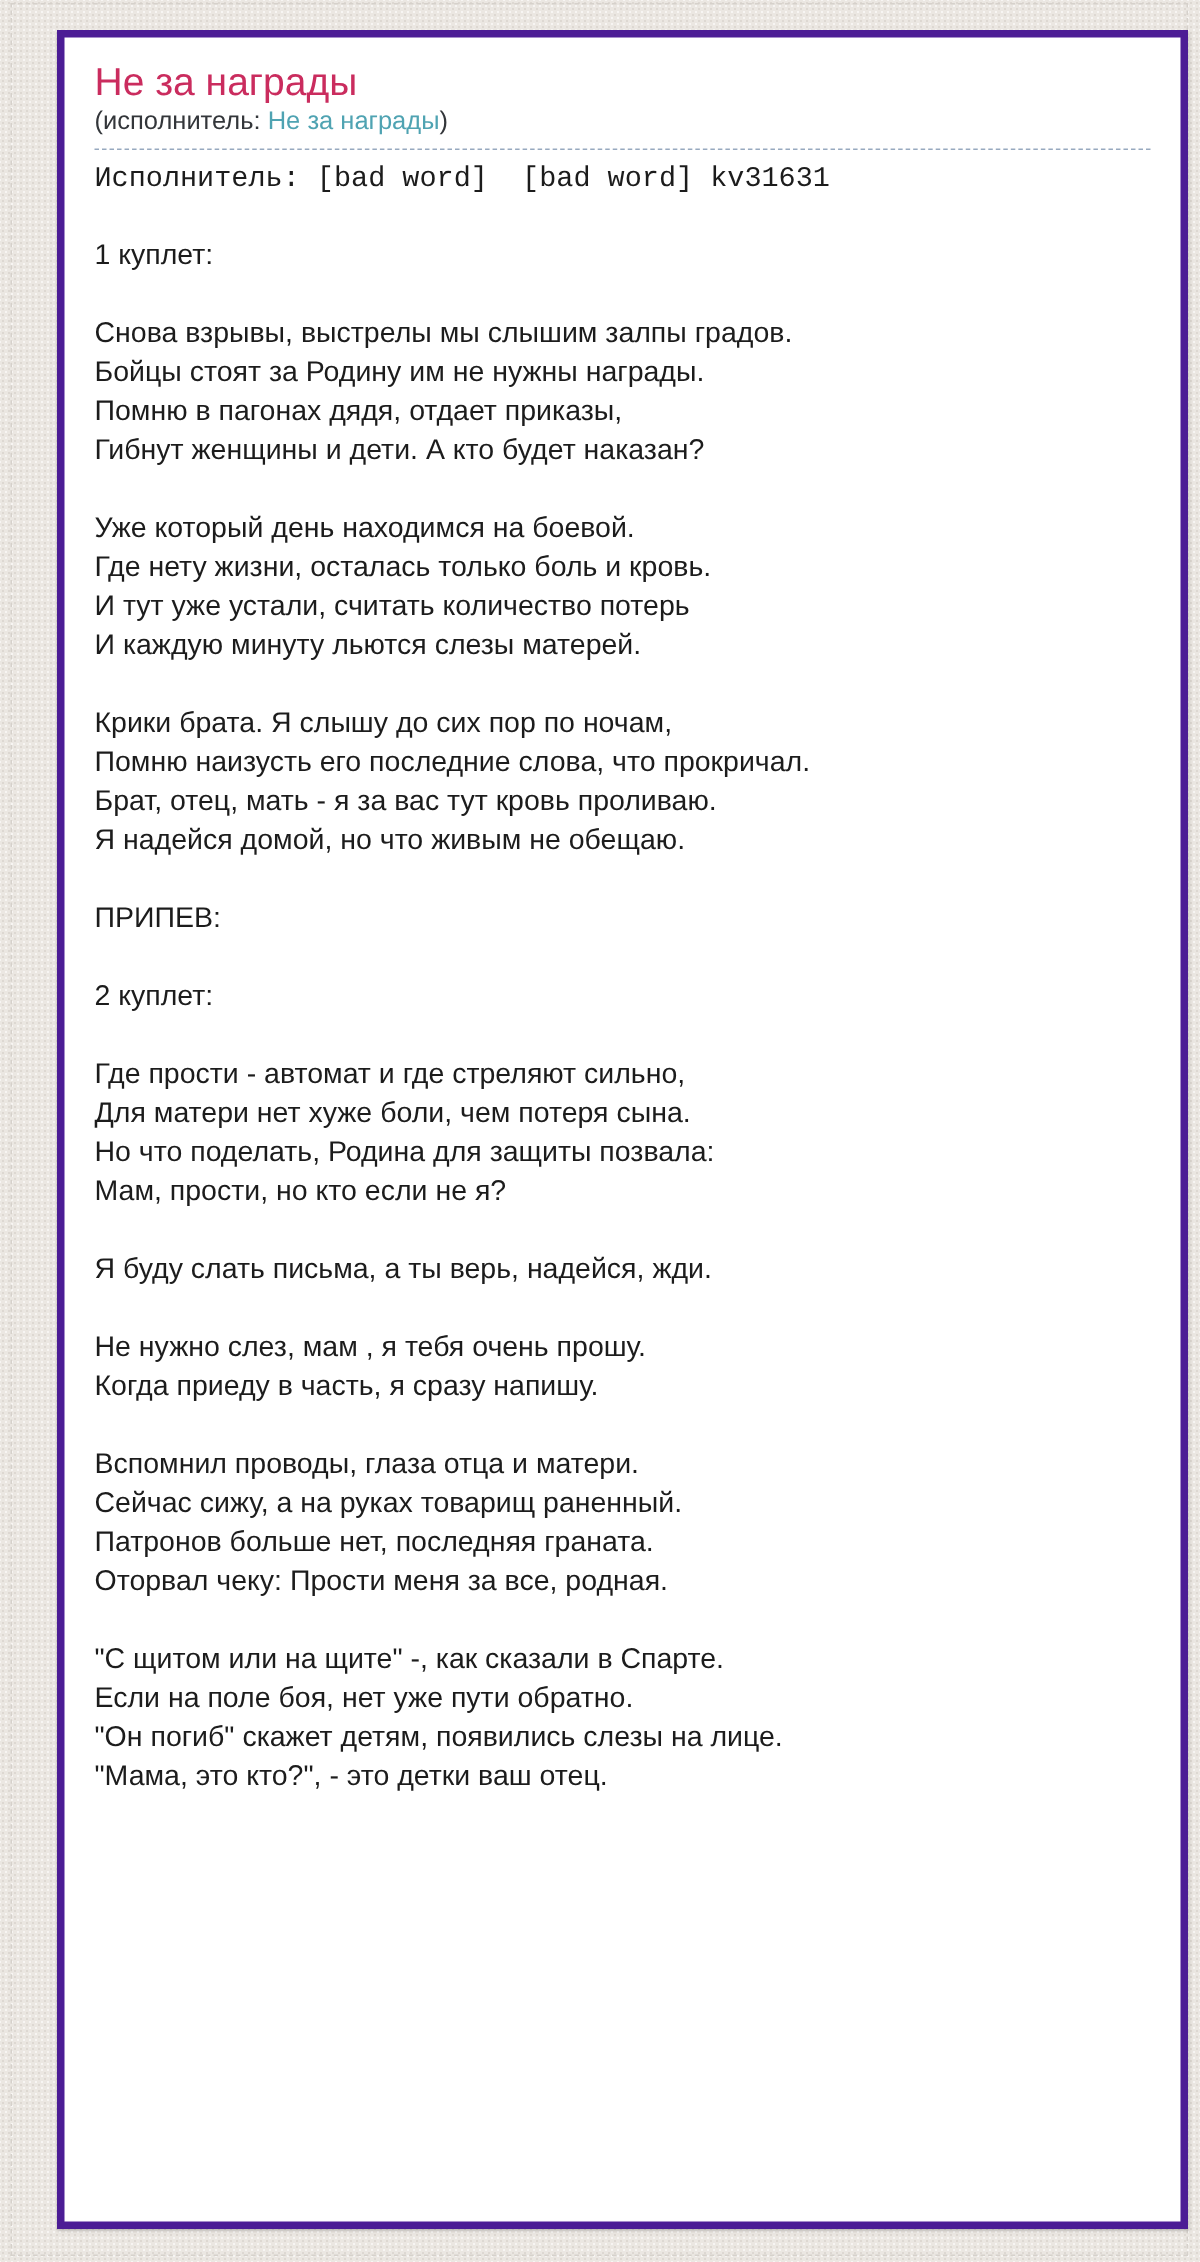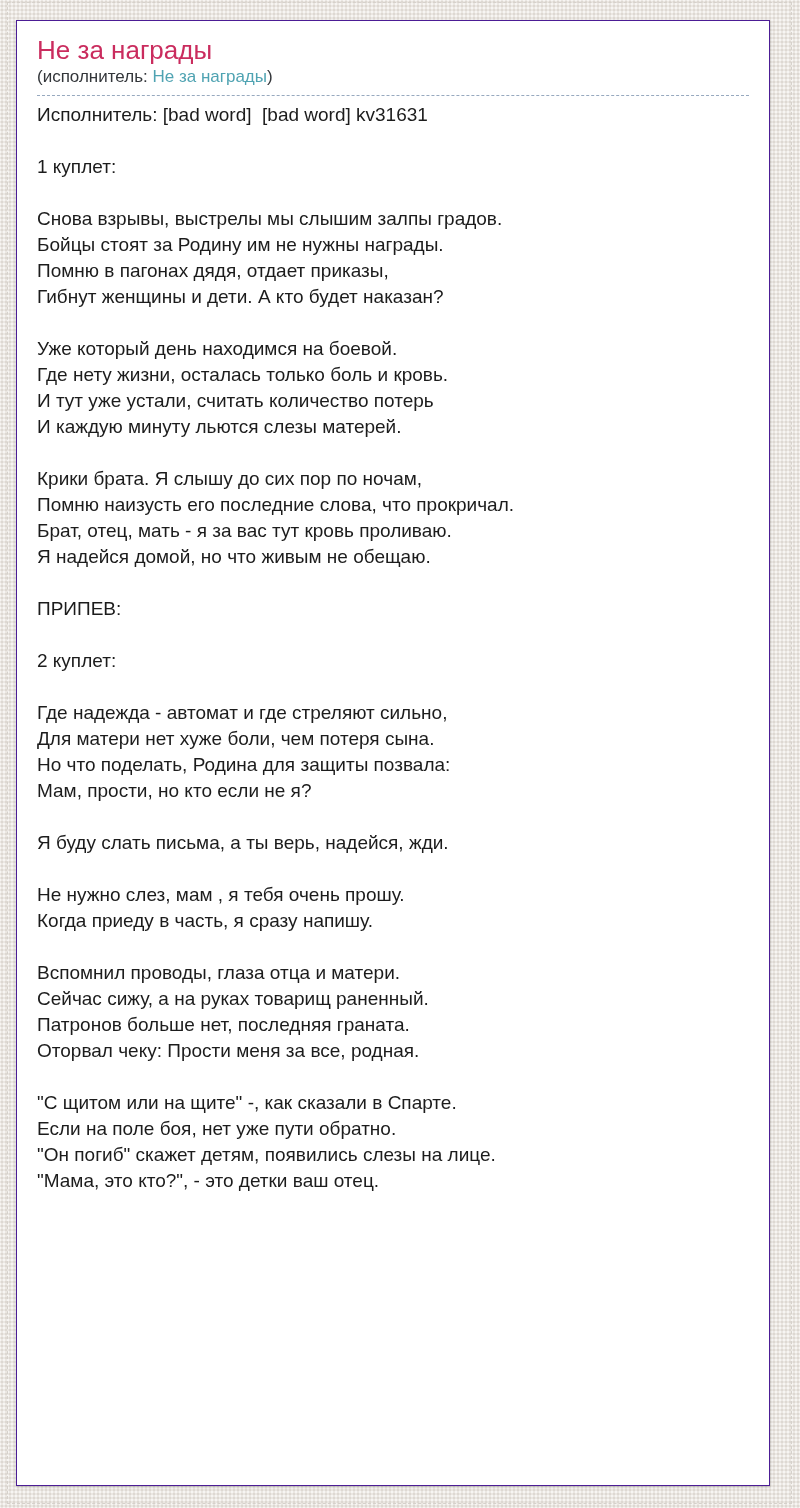--- a/index.html
+++ b/index.html
@@ -23,27 +23,27 @@
     position: absolute;
     left: 7px;
     right: 8px;
     top: 2px;
     bottom: 4px;
     border: 1px dashed #d6d1cb;
     pointer-events: none;
   }
   .card {
     position: absolute;
-    left: 16px;
+    left: 38px;
     top: 20px;
     width: 754px;
     height: 1466px;
     box-sizing: border-box;
     background: #ffffff;
-    border: 1px solid #4c1d95;
+    border: 5px solid #4c1d95;
     box-shadow: 0 1px 2px rgba(0,0,0,0.16), 1px 1px 3px rgba(0,0,0,0.08);
     padding: 13px 20px 30px 20px;
   }
   h1.page-title {
     margin: 0;
     font-size: 26px;
     line-height: 32px;
     font-weight: normal;
     color: #ca2c5e;
     white-space: pre-wrap;
@@ -66,38 +66,39 @@
     font-size: 19px;
     line-height: 26px;
     color: #1c1c1c;
   }
   .lyrics p {
     margin: 26px 0 0 0;
     white-space: pre-wrap;
   }
   .lyrics p:first-child {
     margin-top: 0;
+    font-family: Liberation Mono, monospace;
   }
 </style>
 </head>
 <body>
 
 <div class="page-frame"></div>
 
 <div class="card">
   <h1 class="page-title">Не за награды</h1>
 
   <div class="artist-line"><span>(исполнитель: </span><a class="artist-link" href="#">Не за награды</a><span>)</span></div>
 
   <div class="lyrics" id="lyrics">
       <p><span>Исполнитель: [bad word]  [bad word] kv31631</span></p>
       <p><span>1 куплет:</span></p>
       <p><span>Снова взрывы, выстрелы мы слышим залпы градов.</span><br><span>Бойцы стоят за Родину им не нужны награды.</span><br><span>Помню в пагонах дядя, отдает приказы,</span><br><span>Гибнут женщины и дети. А кто будет наказан?</span></p>
       <p><span>Уже который день находимся на боевой.</span><br><span>Где нету жизни, осталась только боль и кровь.</span><br><span>И тут уже устали, считать количество потерь</span><br><span>И каждую минуту льются слезы матерей.</span></p>
       <p><span>Крики брата. Я слышу до сих пор по ночам,</span><br><span>Помню наизусть его последние слова, что прокричал.</span><br><span>Брат, отец, мать - я за вас тут кровь проливаю.</span><br><span>Я надейся домой, но что живым не обещаю.</span></p>
       <p><span>ПРИПЕВ:</span></p>
       <p><span>2 куплет:</span></p>
-      <p><span>Где надежда - автомат и где стреляют сильно,</span><br><span>Для матери нет хуже боли, чем потеря сына.</span><br><span>Но что поделать, Родина для защиты позвала:</span><br><span>Мам, прости, но кто если не я?</span></p>
+      <p><span>Где прости - автомат и где стреляют сильно,</span><br><span>Для матери нет хуже боли, чем потеря сына.</span><br><span>Но что поделать, Родина для защиты позвала:</span><br><span>Мам, прости, но кто если не я?</span></p>
       <p><span>Я буду слать письма, а ты верь, надейся, жди.</span><br><br><span>Не нужно слез, мам , я тебя очень прошу.</span><br><span>Когда приеду в часть, я сразу напишу.</span></p>
       <p><span>Вспомнил проводы, глаза отца и матери.</span><br><span>Сейчас сижу, а на руках товарищ раненный.</span><br><span>Патронов больше нет, последняя граната.</span><br><span>Оторвал чеку: Прости меня за все, родная.</span></p>
       <p><span>"С щитом или на щите" -, как сказали в Спарте.</span><br><span>Если на поле боя, нет уже пути обратно.</span><br><span>"Он погиб" скажет детям, появились слезы на лице.</span><br><span>"Мама, это кто?", - это детки ваш отец.</span></p>
     </div>
 </div>
 
 </body></html>

